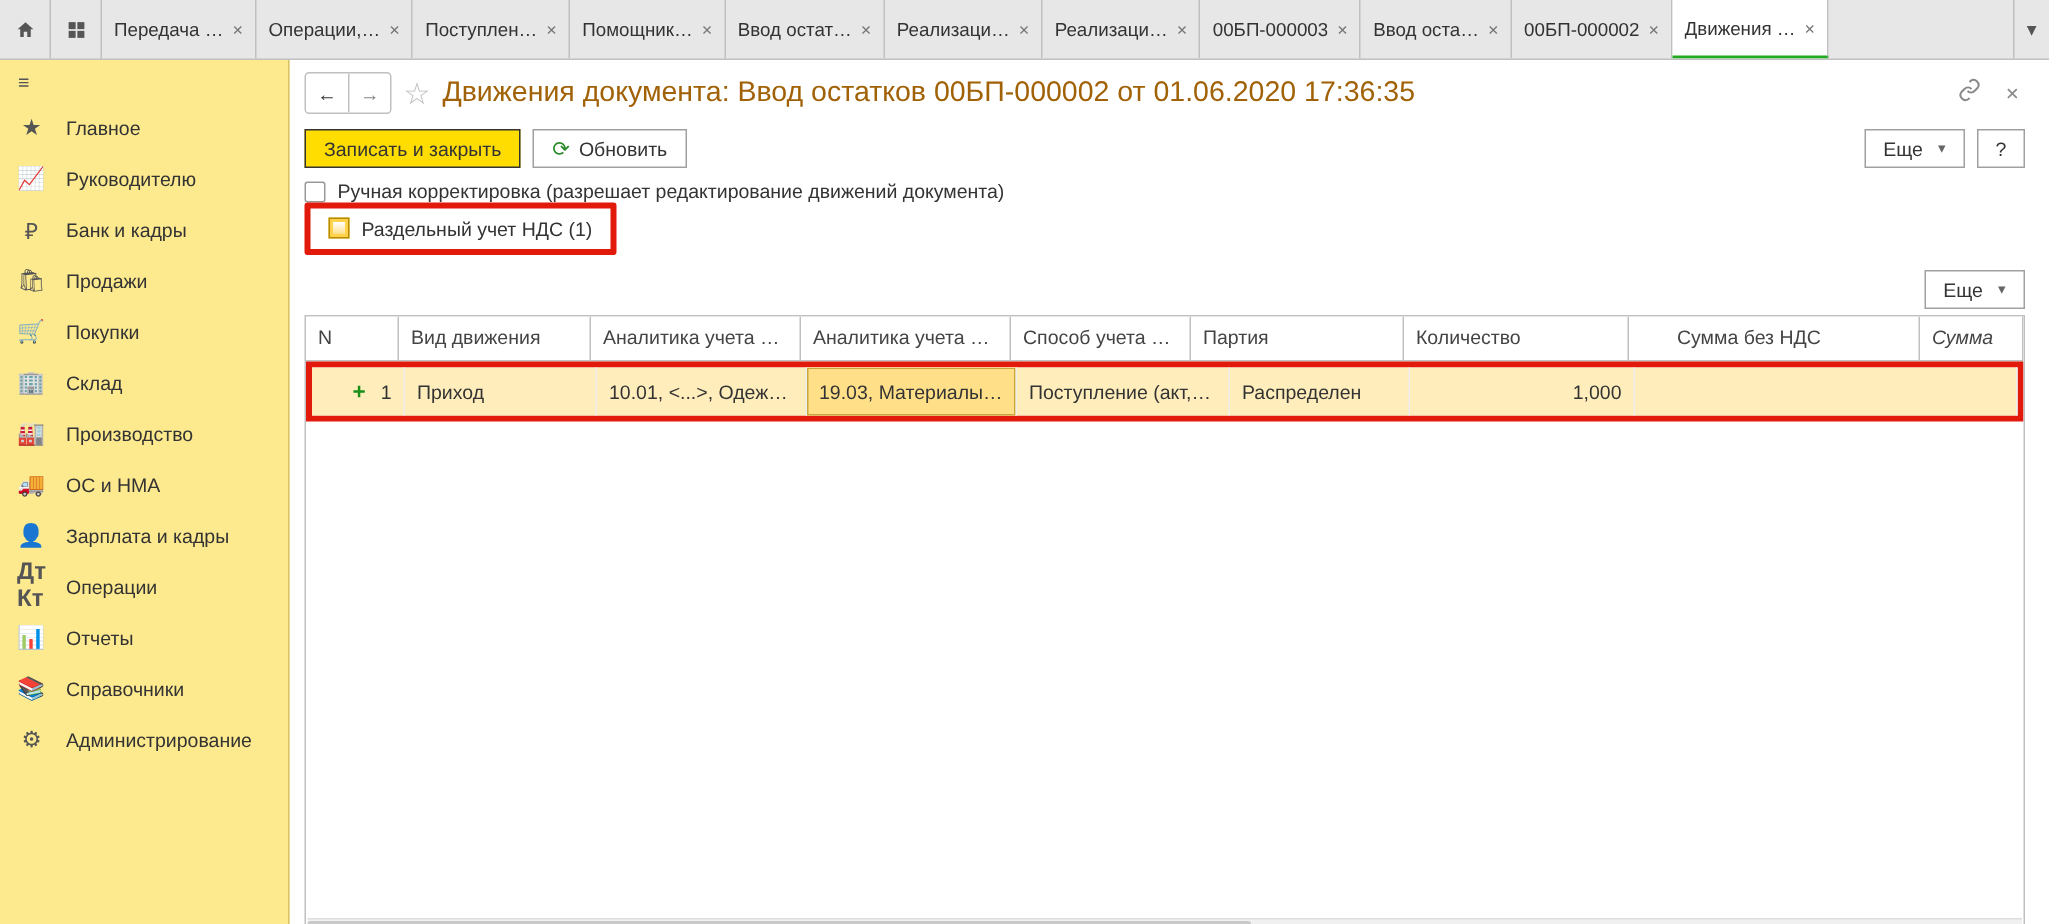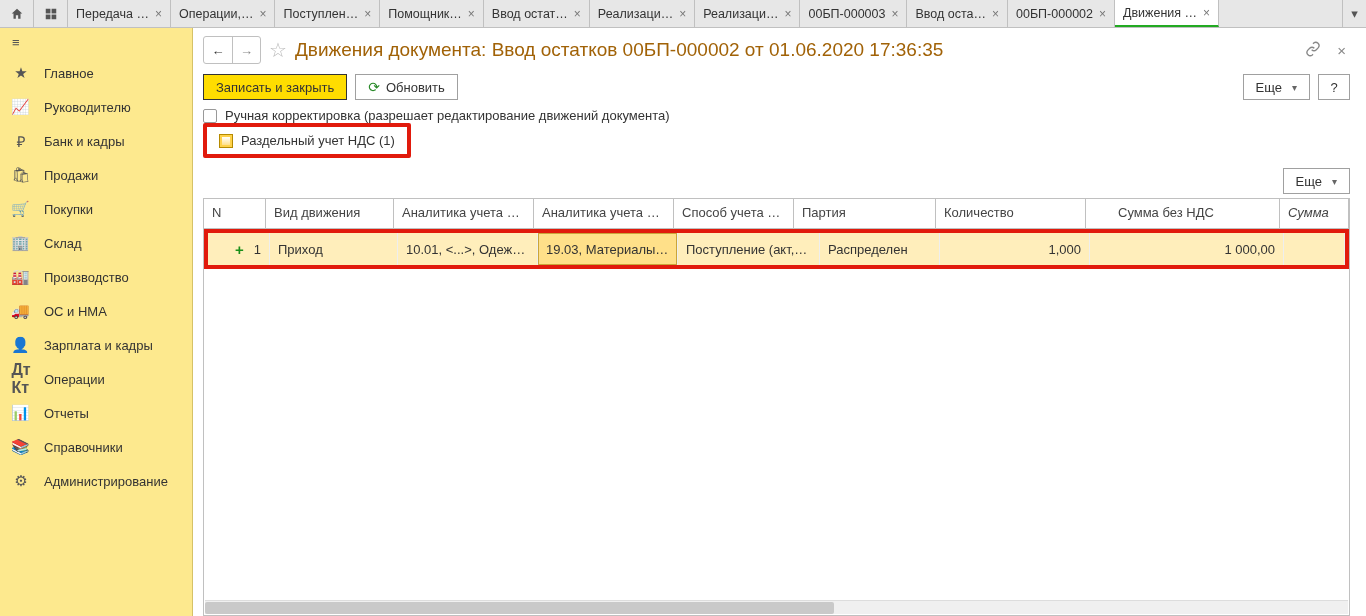--- a/index.html
+++ b/index.html
@@ -13,21 +13,21 @@
     --highlight-red:#e11a0c;
     --row-sel:#ffeebb;
     --cell-sel:#ffe089;
     --btn-yellow:#ffdd00;
   }
   *{box-sizing:border-box;}
   html,body{margin:0;padding:0;font-family:Arial,Helvetica,sans-serif;font-size:13px;color:#333;background:#fff;}
   body{width:1366px;height:616px;overflow:hidden;position:relative;}
 
   
-  .titlebar{height:28px;background:var(--bg-titlebar);border-bottom:1px solid var(--border);display:flex;align-items:stretch;}
+  .titlebar{height:40px;background:var(--bg-titlebar);border-bottom:1px solid var(--border);display:flex;align-items:stretch;}
   .title-btn{width:34px;display:flex;align-items:center;justify-content:center;border-right:1px solid var(--border);color:#555;}
   .tabs{display:flex;flex:1;overflow:hidden;}
   .tab{display:flex;align-items:center;padding:0 8px;border-right:1px solid var(--border);white-space:nowrap;font-size:12.5px;color:#333;min-width:0;}
   .tab .tab-label{overflow:hidden;text-overflow:ellipsis;max-width:100px;}
   .tab.active{border-bottom:2px solid #22aa22;background:#fff;}
   .tab .close{margin-left:6px;color:#777;font-size:12px;}
   .title-drop{width:24px;display:flex;align-items:center;justify-content:center;border-left:1px solid var(--border);color:#555;}
 
   
   .body{display:flex;height:588px;}
@@ -54,21 +54,21 @@
   .btn{height:26px;border:1px solid #a0a0a0;border-radius:0;background:#fff;padding:0 12px;display:inline-flex;align-items:center;gap:6px;font-size:13px;color:#333;}
   .btn.yellow{background:var(--btn-yellow);border-color:#333;font-weight:normal;}
   .btn .drop{margin-left:4px;color:#666;font-size:10px;}
   .refresh-icon{display:inline-block;color:#2a8a2a;font-size:14px;}
 
   .checkbox-row{display:flex;align-items:center;gap:8px;margin-bottom:0;}
   .checkbox{width:14px;height:14px;border:1px solid #999;border-radius:2px;background:#fff;}
 
   
   .regtab-wrap{display:flex;align-items:center;margin-bottom:10px;}
-  .regtab{display:inline-flex;align-items:center;gap:8px;padding:6px 12px;border:4px solid var(--highlight-red);border-radius:2px;background:#fff;}
+  .regtab{display:inline-flex;gap:8px;padding:6px 12px;border:4px solid var(--highlight-red);border-radius:2px;background:#fff;}
   .regtab-icon{width:14px;height:14px;background:#ffd24a;border:1px solid #b58a00;position:relative;}
   .regtab-icon::after{content:"";position:absolute;left:2px;top:2px;width:8px;height:8px;background:linear-gradient(#fff,#ffe089);}
 
   
   .table-toolbar{display:flex;justify-content:flex-end;margin-bottom:4px;}
   .grid-wrap{border:1px solid var(--border);flex:1;min-height:0;position:relative;overflow:hidden;}
   .grid{width:100%;min-width:1100px;}
   .grid-head{display:flex;background:#fff;border-bottom:1px solid var(--border);height:30px;}
   .gh{padding:6px 8px;border-right:1px solid var(--border);font-size:13px;color:#444;white-space:nowrap;overflow:hidden;text-overflow:ellipsis;}
   .grid-row{display:flex;height:32px;align-items:stretch;background:var(--row-sel);}
@@ -291,21 +291,20 @@
             <div class="gc c-n idx">
                 <span class="plus">+</span>
                 <span>1</span>
               </div>
             <div class="gc c-kind">Приход</div>
             <div class="gc c-acc1">10.01, &lt;...&gt;, Одеж…</div>
             <div class="gc c-acc2 selcell">19.03, Материалы…</div>
             <div class="gc c-party">Поступление (акт,…</div>
             <div class="gc c-method">Распределен</div>
             <div class="gc c-qty num">1,000</div>
-            <div class="gc c-sum num">1 000,00</div>
             <div class="gc c-sum2 num"></div>
           </div>
         </div>
       </div>
       <div class="grid-scroll-h">
           <div class="thumb"></div>
         </div>
     </div>
 
   </div>

